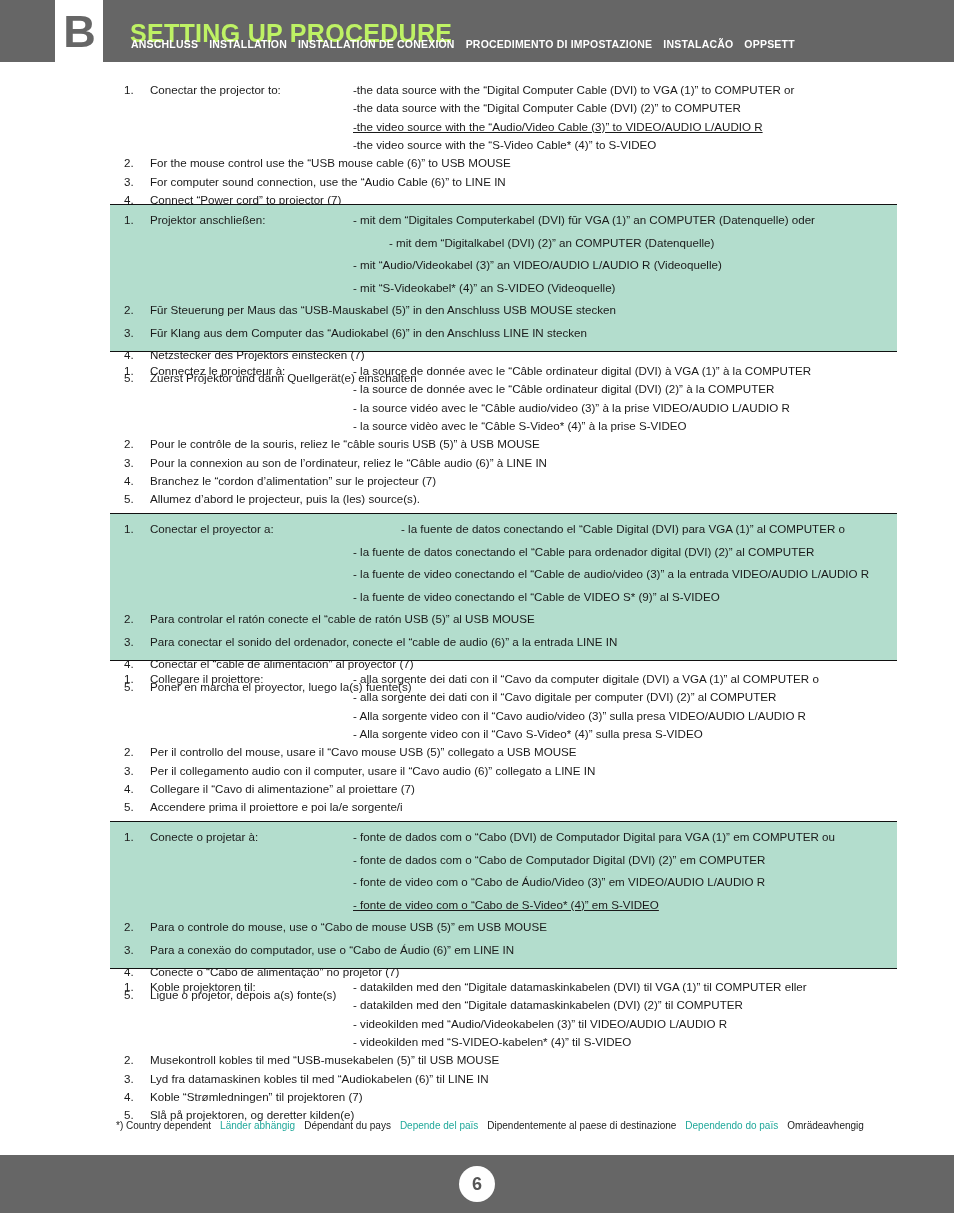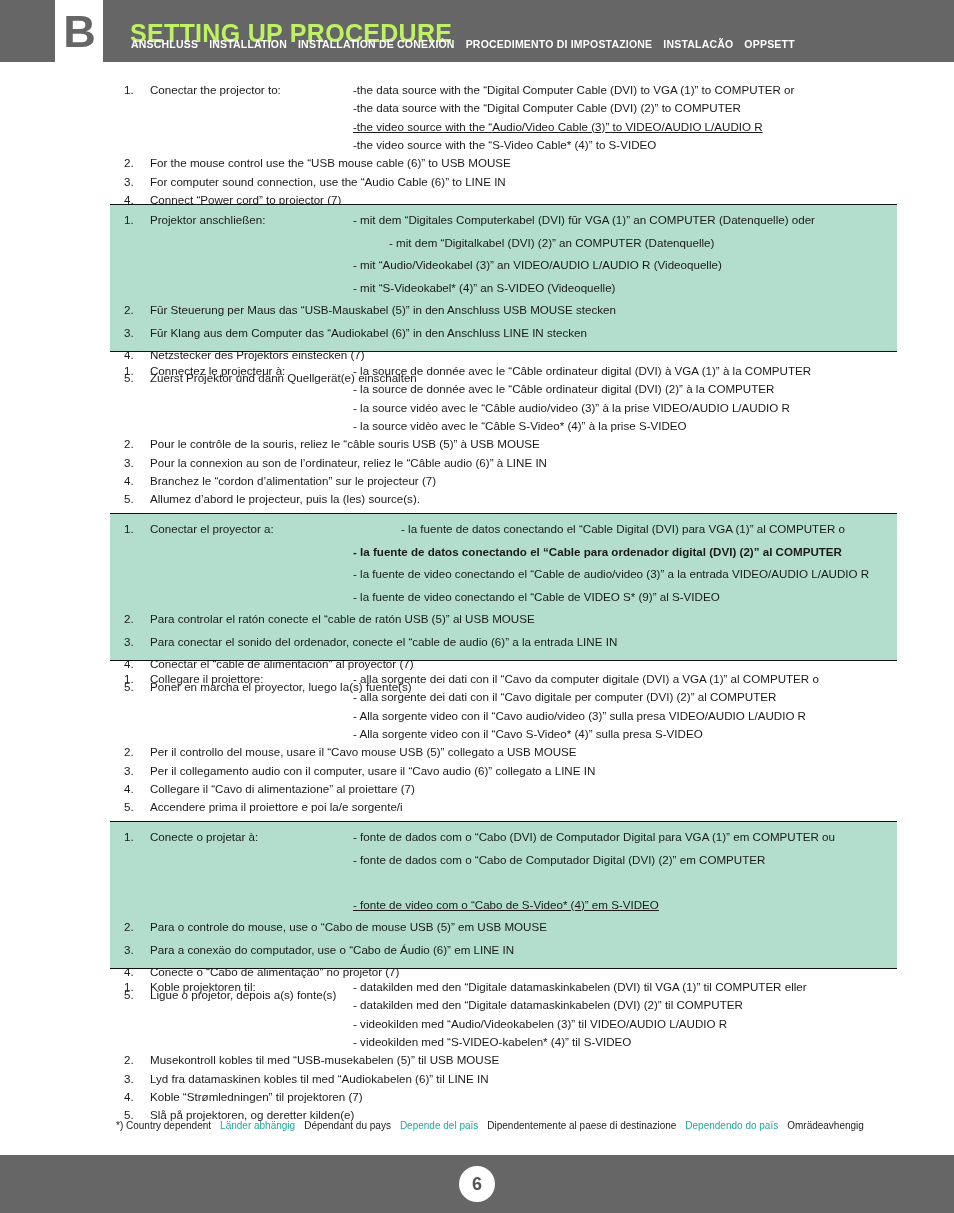--- a/index.html
+++ b/index.html
@@ -222,21 +222,21 @@
         <span class="step-num" style="width: 26px;">5.</span>
         <span class="step-text">Allumez d’abord le projecteur, puis la (les) source(s).</span>
       </div>
     </div>
     <div class="lang-block shaded" style="top: 513px; height: 148px;">
       <div class="step" style="position: absolute; left: 14px; top: 9px;">
         <span class="step-num" style="width: 26px;">1.</span>
         <span class="step-text">Conectar el proyector a:</span>
       </div>
       <div class="sub-item" style="position: absolute; left: 243px; top: 9px; margin-left: 48px;">- la fuente de datos conectando el “Cable Digital (DVI) para VGA (1)” al COMPUTER o</div>
-      <div class="sub-item" style="position: absolute; left: 243px; top: 31.5px; font-weight: bold;">- la fuente de datos conectando el “Cable para ordenador digital (DVI) (2)” al COMPUTER</div>
+      <div class="sub-item" style="position: absolute; left: 243px; top: 31.5px;">- la fuente de datos conectando el “Cable para ordenador digital (DVI) (2)” al COMPUTER</div>
       <div class="sub-item" style="position: absolute; left: 243px; top: 54px;">- la fuente de video conectando el “Cable de audio/video (3)” a la entrada VIDEO/AUDIO L/AUDIO R</div>
       <div class="sub-item" style="position: absolute; left: 243px; top: 76.5px;">- la fuente de video conectando el “Cable de VIDEO S* (9)” al S-VIDEO</div>
       <div class="step" style="position: absolute; left: 14px; top: 99px;">
         <span class="step-num" style="width: 26px;">2.</span>
         <span class="step-text">Para controlar el ratón conecte el “cable de ratón USB (5)” al USB MOUSE</span>
       </div>
       <div class="step" style="position: absolute; left: 14px; top: 121.5px;">
         <span class="step-num" style="width: 26px;">3.</span>
         <span class="step-text">Para conectar el sonido del ordenador, conecte el “cable de audio (6)” a la entrada LINE IN</span>
       </div>
@@ -275,20 +275,21 @@
         <span class="step-text">Accendere prima il proiettore e poi la/e sorgente/i</span>
       </div>
     </div>
     <div class="lang-block shaded" style="top: 821px; height: 148px;">
       <div class="step" style="position: absolute; left: 14px; top: 9px;">
         <span class="step-num" style="width: 26px;">1.</span>
         <span class="step-text">Conecte o projetar à:</span>
       </div>
       <div class="sub-item" style="position: absolute; left: 243px; top: 9px;">- fonte de dados com o “Cabo (DVI) de Computador Digital para VGA (1)” em COMPUTER ou</div>
       <div class="sub-item" style="position: absolute; left: 243px; top: 31.5px;">- fonte de dados com o “Cabo de Computador Digital (DVI) (2)” em COMPUTER</div>
+      <div class="sub-item" style="position: absolute; left: 243px; top: 54px;">- fonte de video com o “Cabo de Áudio/Video (3)” em VIDEO/AUDIO L/AUDIO R</div>
       <div class="sub-item" style="position: absolute; left: 243px; top: 76.5px; text-decoration: underline;">- fonte de video com o “Cabo de S-Video* (4)” em S-VIDEO</div>
       <div class="step" style="position: absolute; left: 14px; top: 99px;">
         <span class="step-num" style="width: 26px;">2.</span>
         <span class="step-text">Para o controle do mouse, use o “Cabo de mouse USB (5)” em USB MOUSE</span>
       </div>
       <div class="step" style="position: absolute; left: 14px; top: 121.5px;">
         <span class="step-num" style="width: 26px;">3.</span>
         <span class="step-text">Para a conexäo do computador, use o “Cabo de Áudio (6)” em LINE IN</span>
       </div>
       <div class="step" style="position: absolute; left: 14px; top: 144px;">

